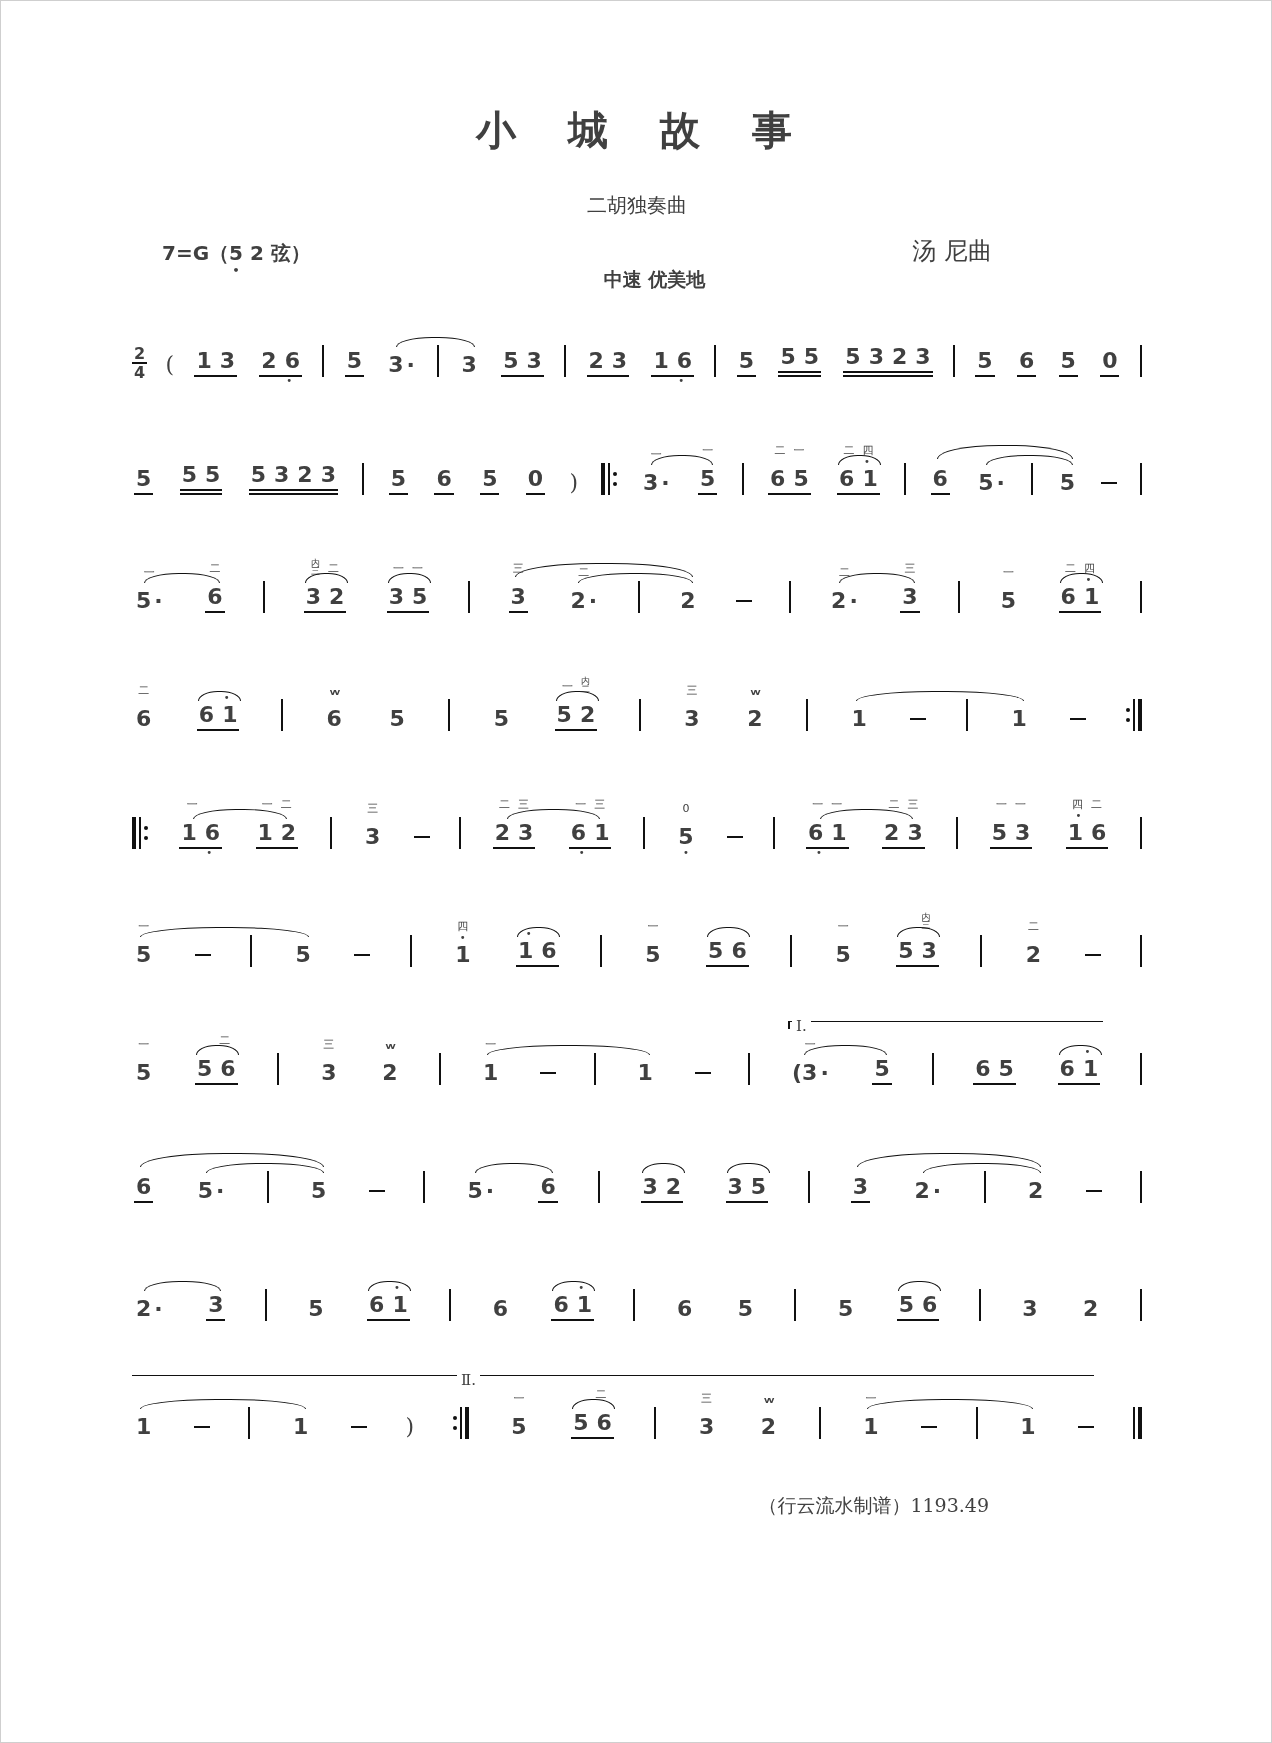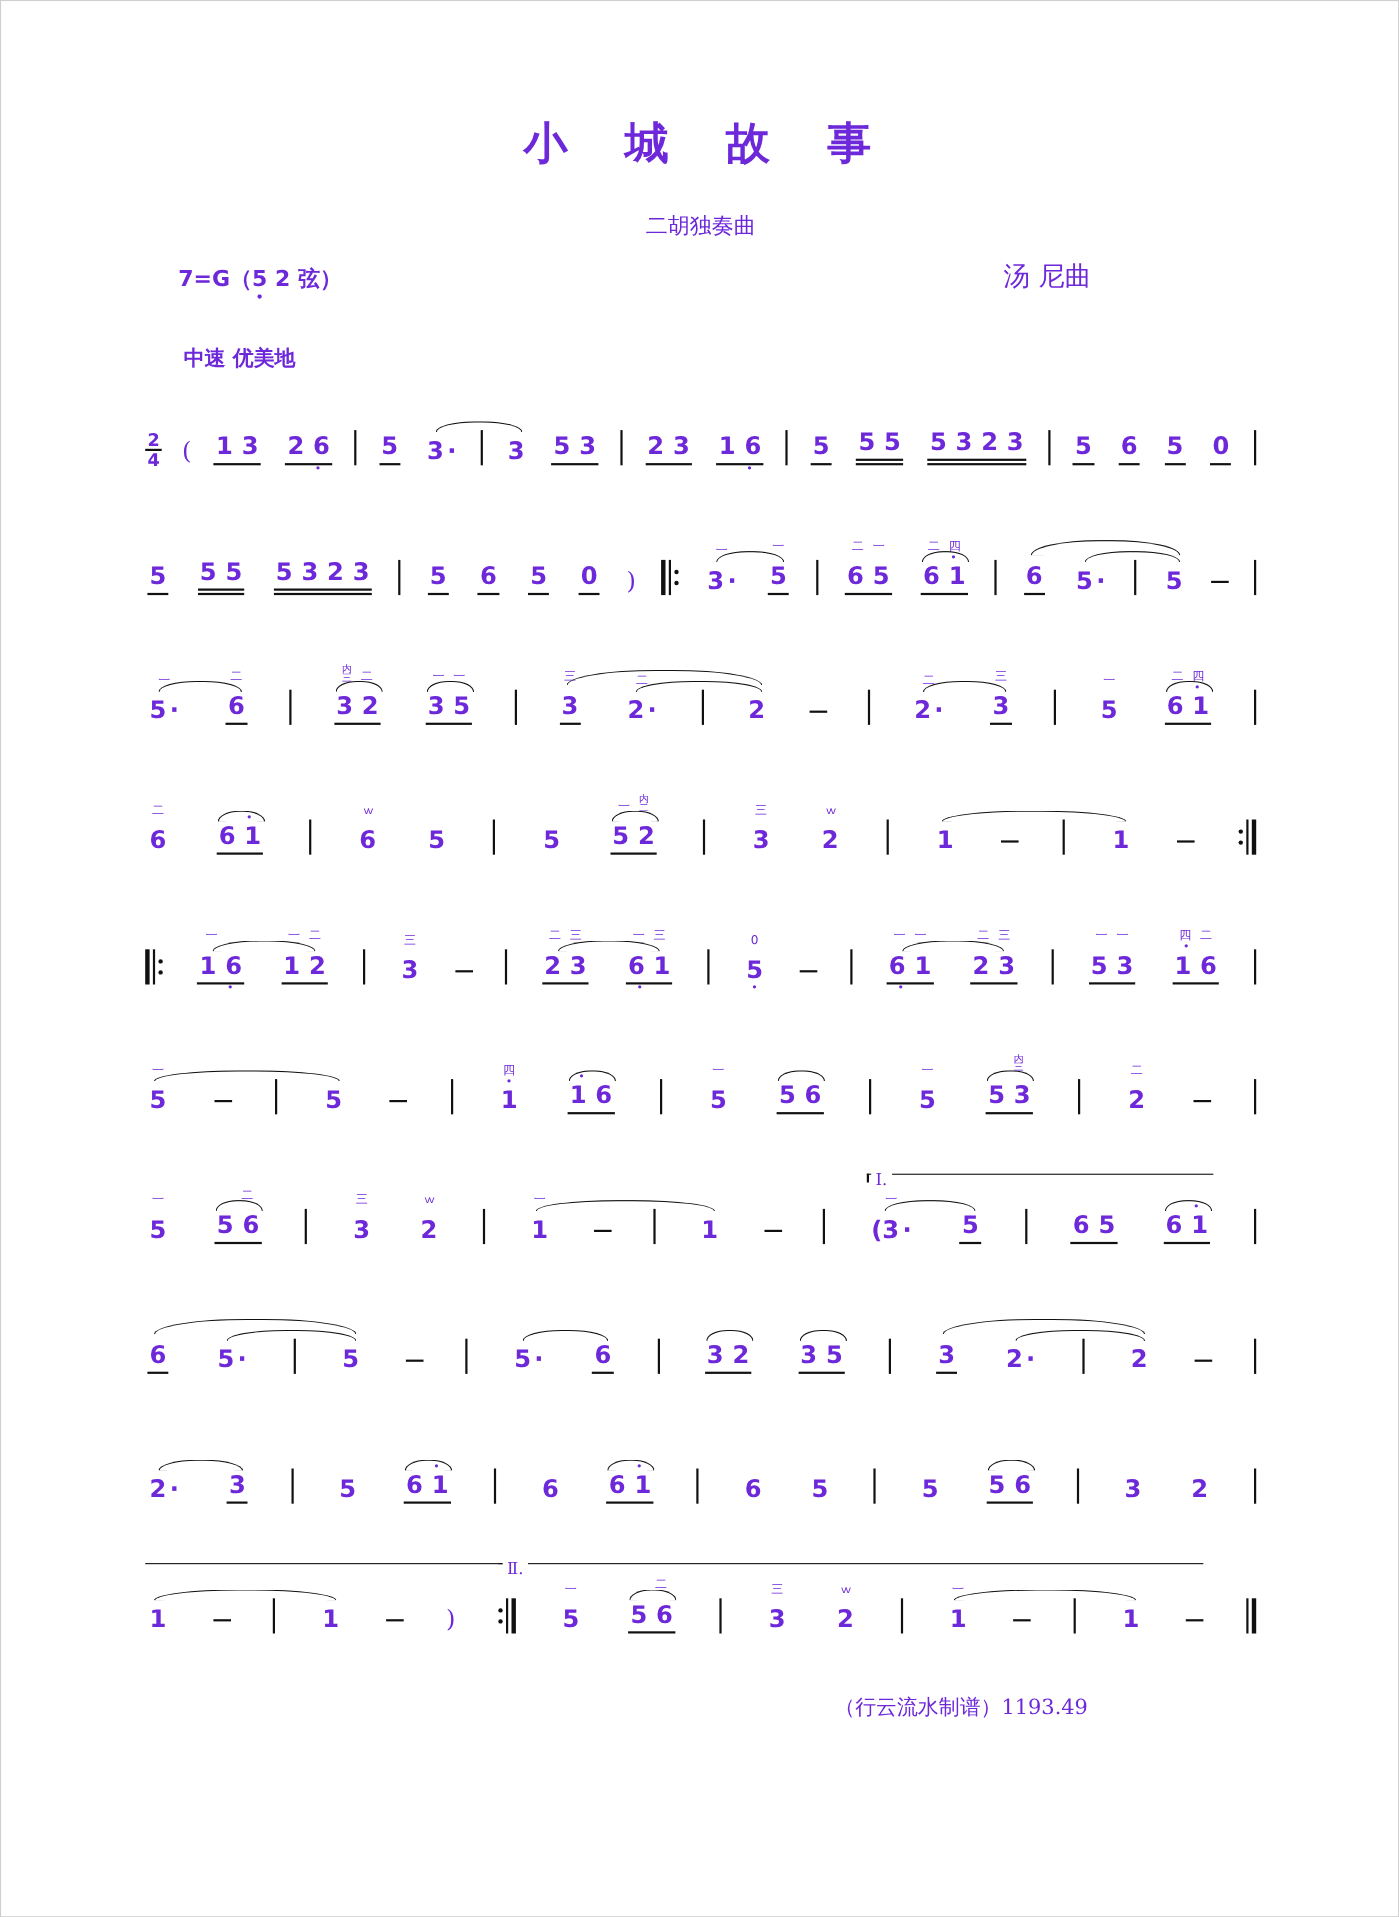--- a/index.html
+++ b/index.html
@@ -1,39 +1,39 @@
 <!DOCTYPE html>
 <html><head>
 <meta charset="utf-8">
 <style>
   html,body{margin:0;padding:0;background:#e8e8e8;}
   #page{width:1272px;height:1743px;background:#ffffff;position:relative;
-        font-family:"DejaVu Sans",sans-serif;color:#6d28d9;overflow:hidden;
+        font-family:"DejaVu Sans",sans-serif;color:#404040;overflow:hidden;
         border:1px solid #cfcfcf;box-sizing:border-box;}
   #content{width:1010px;margin:0 0 0 131px;}
   .title{margin-top:102px;text-align:center;font-family:"DejaVu Serif",serif;
          font-size:40px;font-weight:700;letter-spacing:6px;}
   .subtitle{margin-top:34px;text-align:center;font-size:20px;}
   .keyrow{margin-top:16px;display:flex;justify-content:space-between;align-items:flex-end;}
   .key{padding-left:30px;font-size:20px;font-weight:700;}
   .keynote{position:relative;display:inline-block;}
   .keynote .lowdot{position:absolute;left:50%;transform:translateX(-50%);bottom:-9px;font-size:11px;line-height:6px;}
   .composer{padding-right:150px;font-size:24px;font-family:"DejaVu Serif",serif;}
-  .tempo{margin-top:46px;padding-left:35px;font-size:19px;font-weight:700;font-family:"DejaVu Serif",serif;}
+  .tempo{padding-left:35px;font-size:19px;font-weight:700;font-family:"DejaVu Serif",serif;text-align:center;}
   #score{margin-top:20px;}
   .line{display:flex;justify-content:space-between;align-items:flex-end;
         position:relative;height:72px;margin-bottom:46px;}
   .line.big-gap{margin-top:30px;}
   
   .cell{display:flex;flex-direction:column;align-items:center;}
   .r{display:flex;}
   .slot{min-width:17px;padding:0 4px;display:flex;justify-content:center;align-items:flex-end;box-sizing:border-box;}
   .annr .slot{height:16px;font-size:11px;line-height:13px;}
   .annr .stack{display:flex;flex-direction:column;align-items:center;font-size:9px;line-height:8px;}
-  .annr .tr{font-size:9px;font-weight:400;letter-spacing:-1.5px;line-height:9px;}
+  .annr .tr{font-size:9px;font-weight:700;letter-spacing:-1.5px;line-height:9px;}
   .hdr .slot{height:8px;font-size:10px;line-height:7px;}
   .dgr .slot{height:26px;font-size:22px;font-weight:700;line-height:25px;}
   .dgr .pre,.dgr .aug{font-weight:700;}
   .dgr .aug{margin-left:3px;}
   .uls{align-self:stretch;margin:0 2px;}
   .ulb{height:2px;background:#111;margin-top:2px;}
   .ldr .slot{height:8px;font-size:10px;line-height:9px;}
   
   .bar{display:flex;align-items:center;gap:3px;height:32px;margin-bottom:8px;}
   .bl{width:2px;height:32px;background:#111;}

